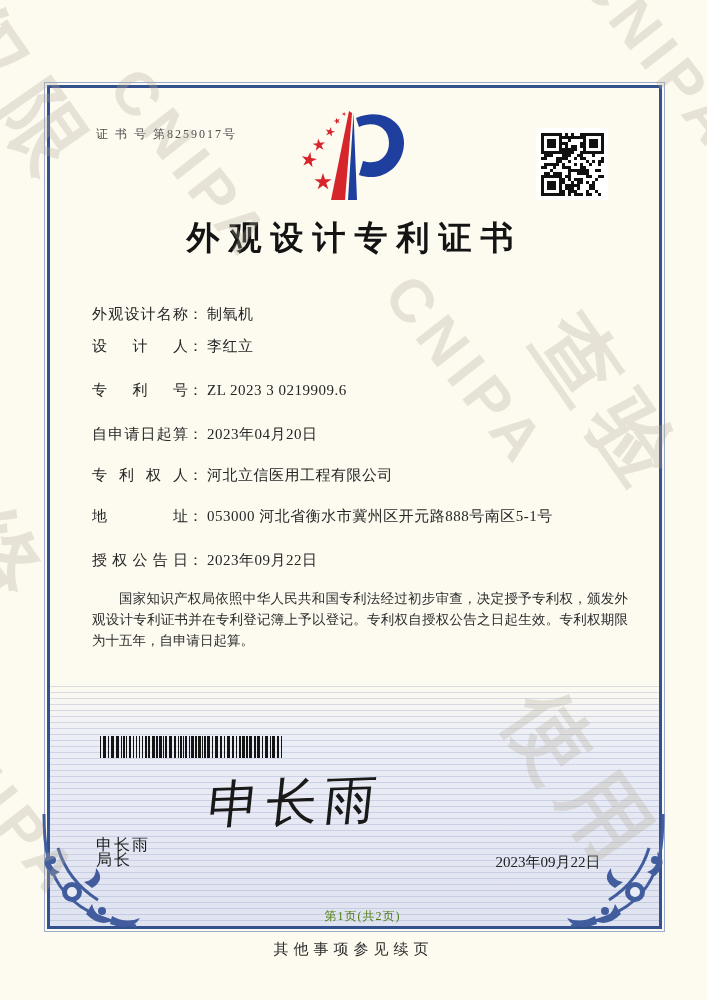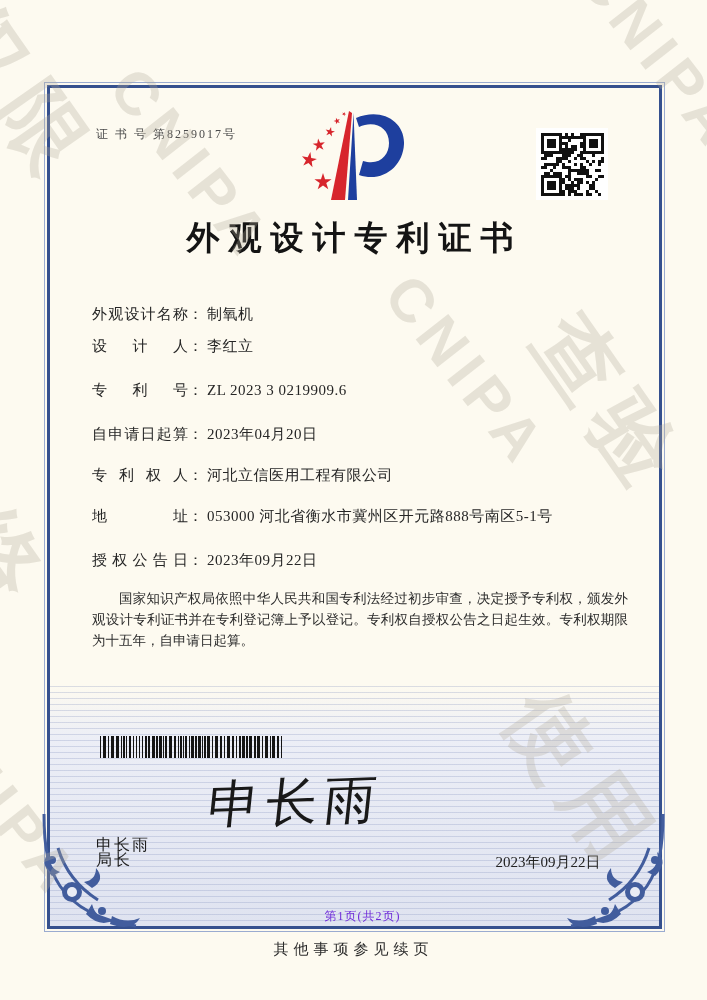--- a/index.html
+++ b/index.html
@@ -61,21 +61,21 @@
 
   
   .post{position:absolute;left:46px;top:714px;font-size:16px;letter-spacing:2px;color:#1d1d1d;margin-top:48px;}
   .post-name{position:absolute;left:46px;top:747px;font-size:16px;letter-spacing:2px;color:#1d1d1d;}
   .autograph{position:absolute;left:158px;top:680px;font-size:52px;color:#191919;
              transform:rotate(-2deg) skewX(-8deg);letter-spacing:6px;
              font-family:"Liberation Serif","DejaVu Serif",serif;}
   .issue-date{position:absolute;left:388px;top:765px;width:220px;text-align:center;
               font-size:15px;color:#222;}
   .page-note{position:absolute;left:0;right:0;top:820px;text-align:center;
-             font-size:12px;color:#6d28d9;letter-spacing:1px;margin-left:16px;}
+             font-size:12px;color:#4d7c0f;letter-spacing:1px;margin-left:16px;}
 
   .continue-note{position:absolute;left:0;right:0;top:940px;text-align:center;z-index:2;
                  font-size:15px;letter-spacing:5px;color:#2b2b2b;}
 
   
   .flourish{position:absolute;z-index:4;pointer-events:none;}
   .fl-br{right:36px;bottom:62px;}
   .fl-bl{left:36px;bottom:62px;transform:scaleX(-1);}
 </style>
 </head>

